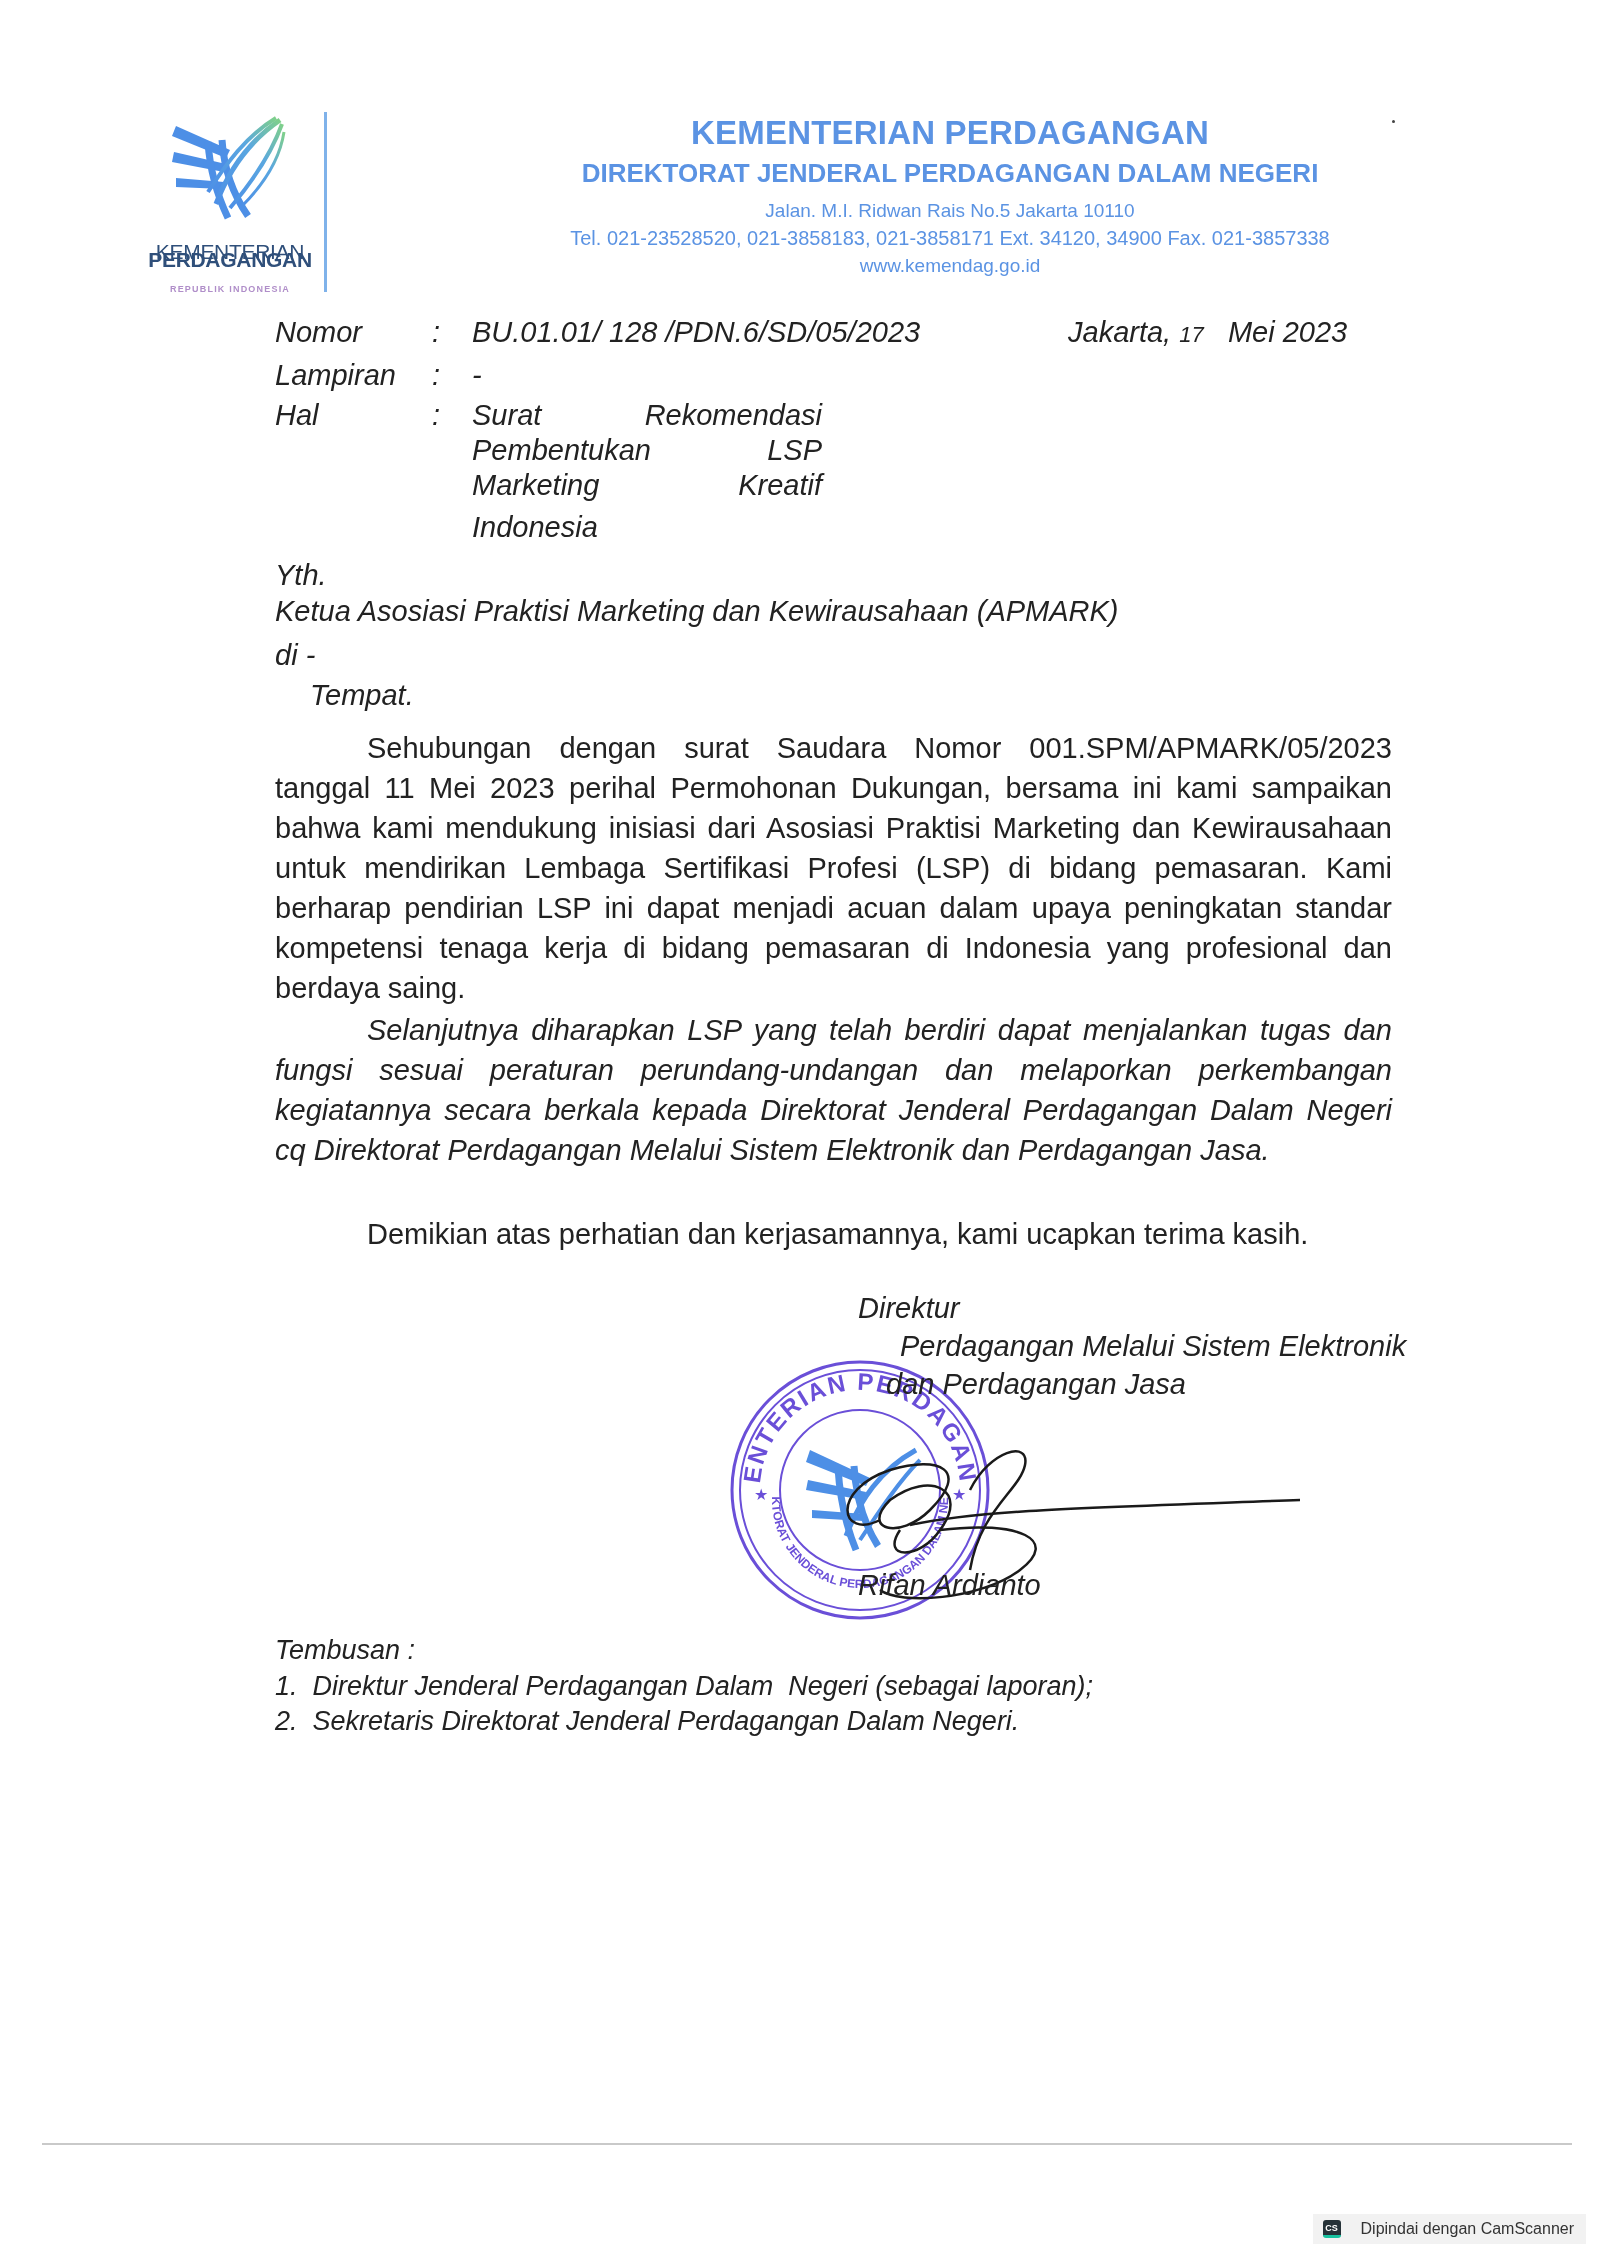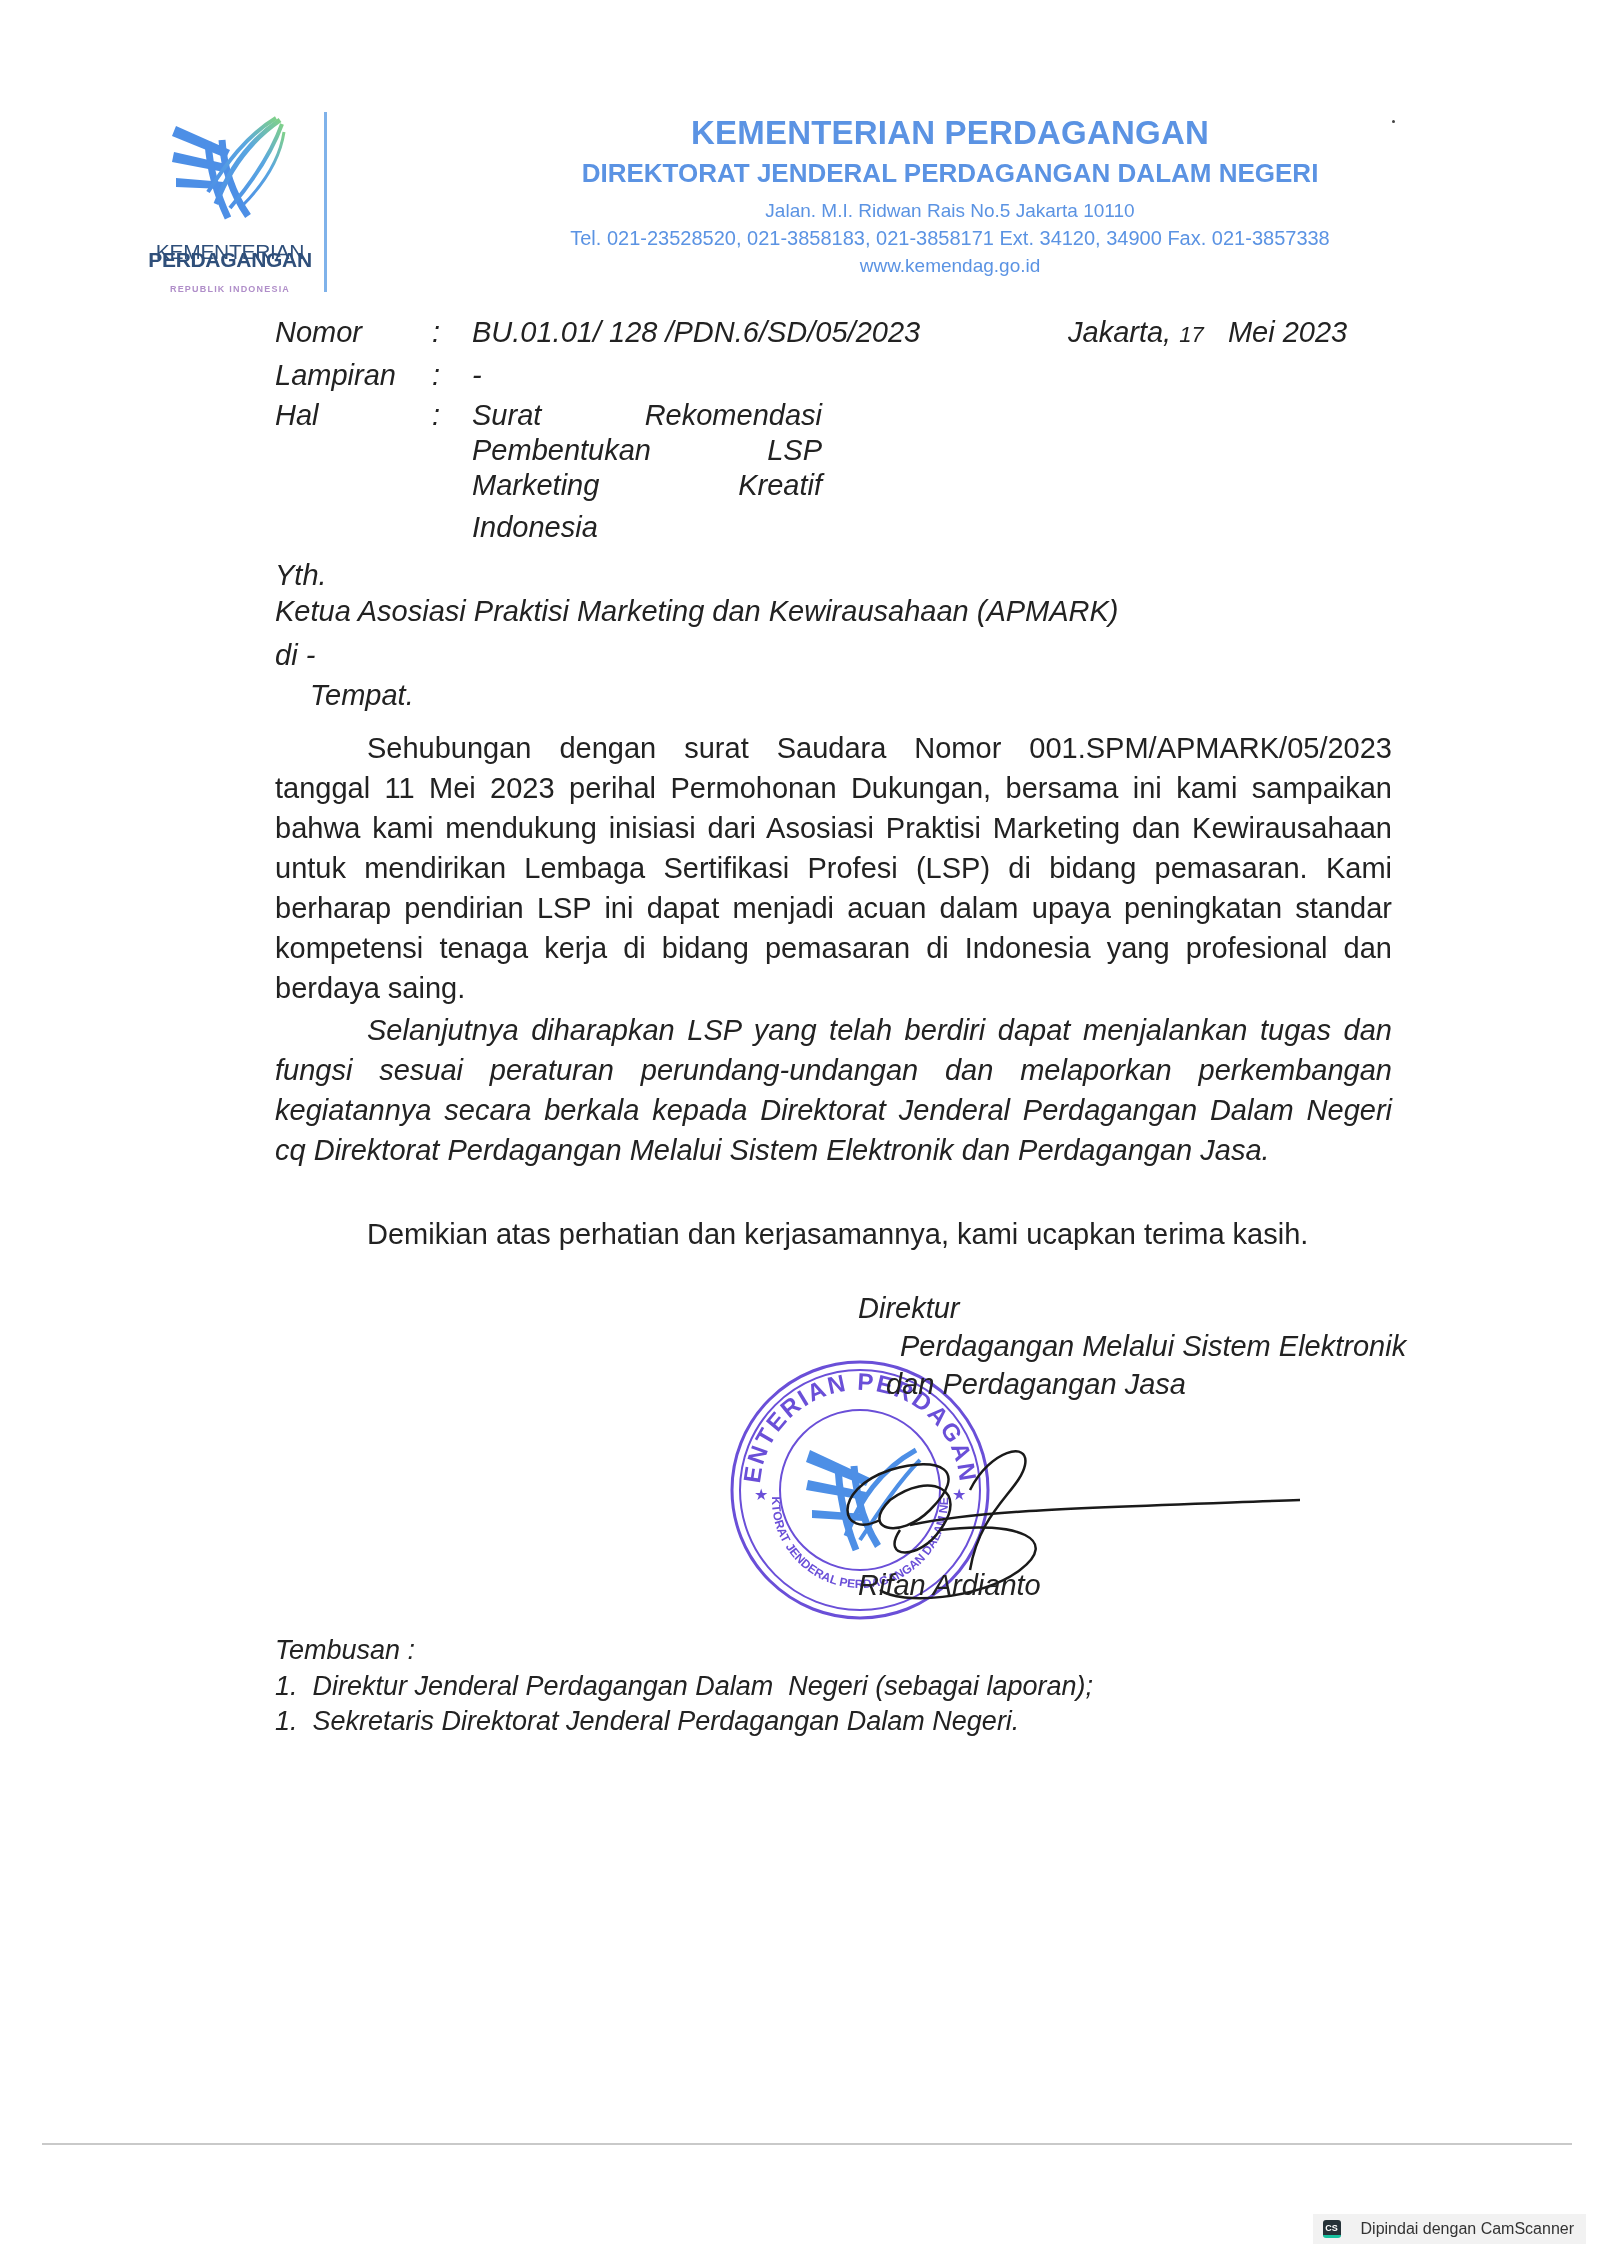--- a/index.html
+++ b/index.html
@@ -198,19 +198,19 @@
   <path d="M60 90 C20 110 10 60 70 40 C120 25 150 40 110 80 C80 110 40 100 70 70 C110 40 150 60 120 100 C100 130 60 130 80 100" fill="none" stroke="#1a1a1a" stroke-width="2.5"></path>
   <path d="M150 60 C170 20 210 10 205 35 C200 60 160 80 150 140" fill="none" stroke="#1a1a1a" stroke-width="2.5"></path>
   <path d="M90 95 C160 80 260 78 480 70" fill="none" stroke="#1a1a1a" stroke-width="2.5"></path>
   <path d="M120 100 C200 90 240 110 200 140 C160 170 80 175 60 160" fill="none" stroke="#1a1a1a" stroke-width="2.5"></path>
 </svg>
 
 <div class="abs txt sig-name">Rifan Ardianto</div>
 
 <div class="abs txt temb-title">Tembusan :</div>
 <div class="abs txt temb-1" style="white-space:pre;">1.  Direktur Jenderal Perdagangan Dalam  Negeri (sebagai laporan);</div>
-<div class="abs txt temb-2" style="white-space:pre;">1.  Sekretaris Direktorat Jenderal Perdagangan Dalam Negeri.</div>
+<div class="abs txt temb-2" style="white-space:pre;">2.  Sekretaris Direktorat Jenderal Perdagangan Dalam Negeri.</div>
 
 <div class="abs page-rule"></div>
 <div class="abs cs-badge">
   <span class="cs-icon">CS</span>
   <span>Dipindai dengan CamScanner</span>
 </div>
 
 </body></html>

